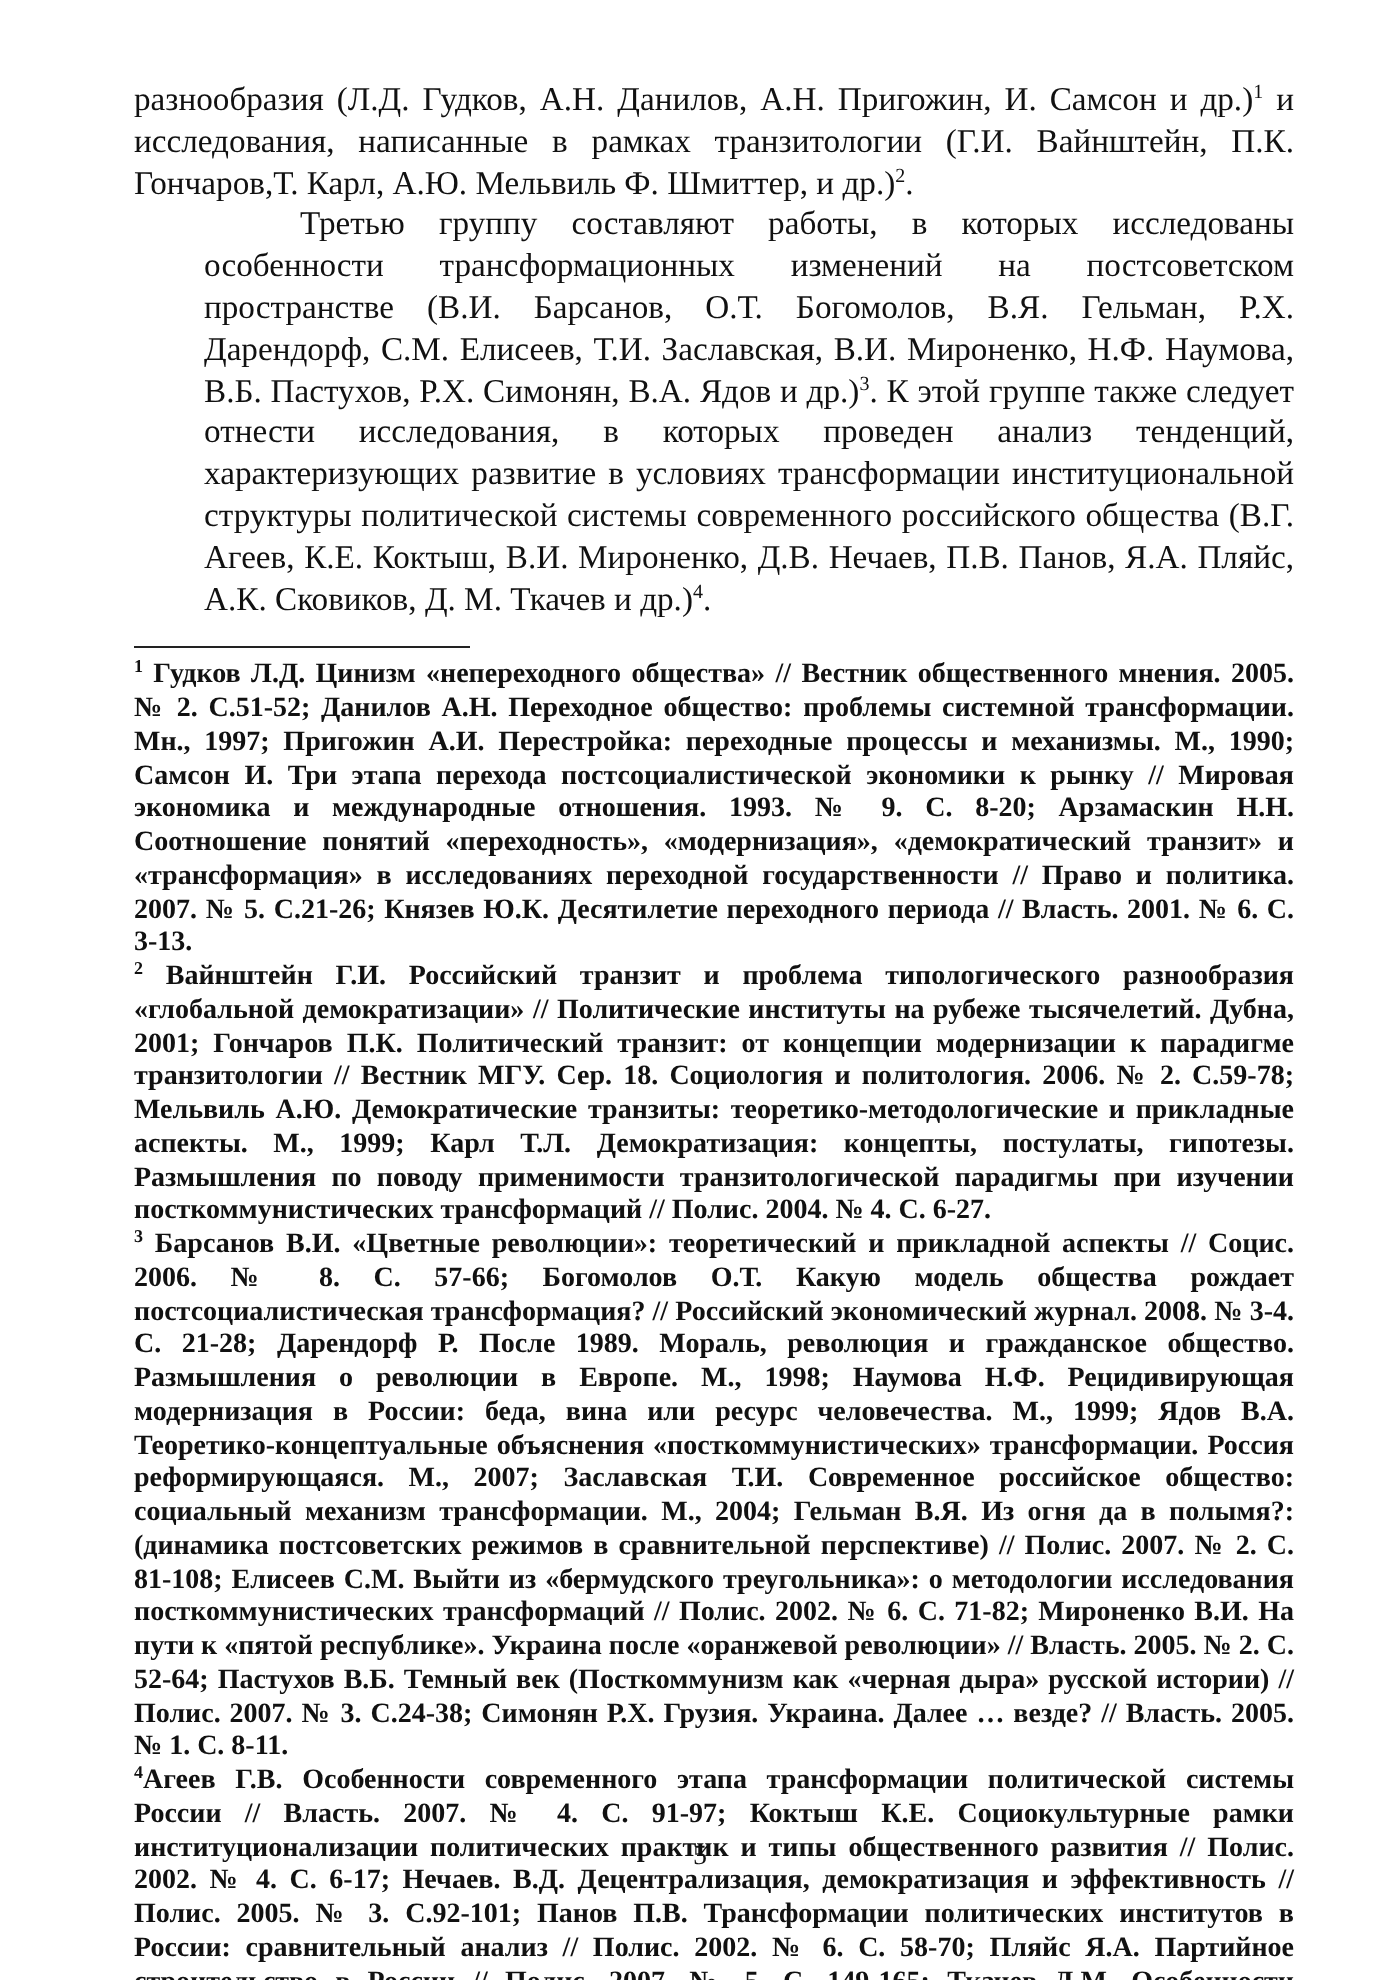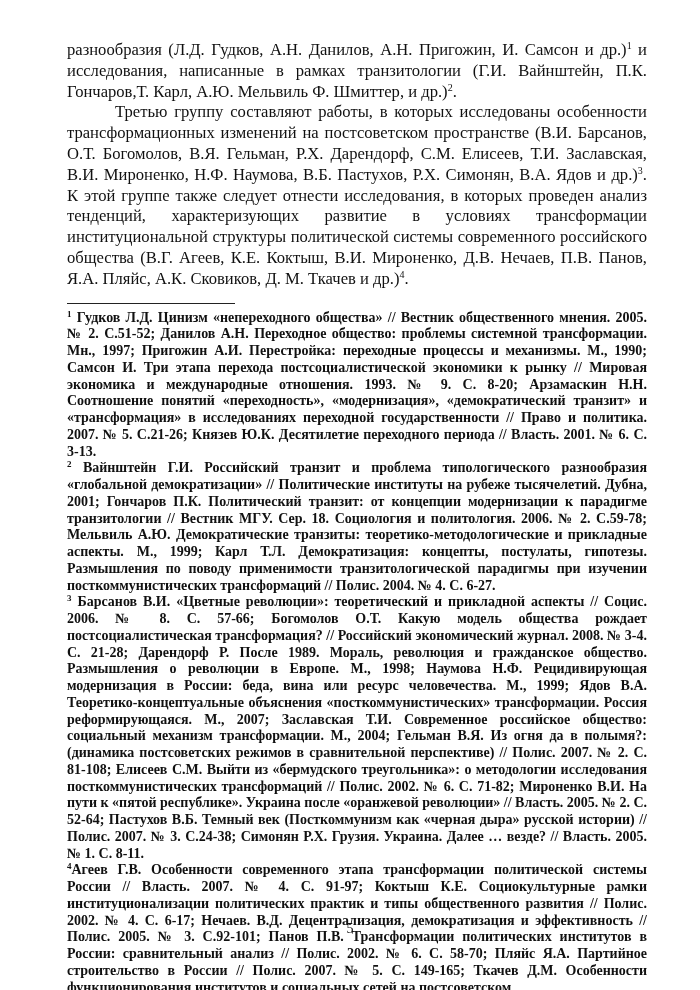--- a/index.html
+++ b/index.html
@@ -6,21 +6,21 @@
     body { width: 700px; height: 990px; position: relative; overflow: hidden; color: #111; }
     .page { position: absolute; left: 67px; top: 40px; width: 580px; }
     .body-text {
       font-family: "Liberation Serif", serif;
       font-size: 16.6px;
       line-height: 20.8px;
       text-align: justify;
       margin: 0;
     }
     .body-text p { margin: 0; }
-    .body-text p.indent { text-indent: 48px; }
+    .body-text p.indent { text-indent: 48px; margin-left: 35px; }
     sup { font-size: 10px; line-height: 0; vertical-align: 6px; }
     .separator {
       width: 168px; height: 1px; background: #222;
       margin: 13px 0 6px 0;
     }
     .footnotes {
       font-family: "Liberation Serif", serif;
       font-size: 14px;
       line-height: 16.75px;
       text-align: justify;

